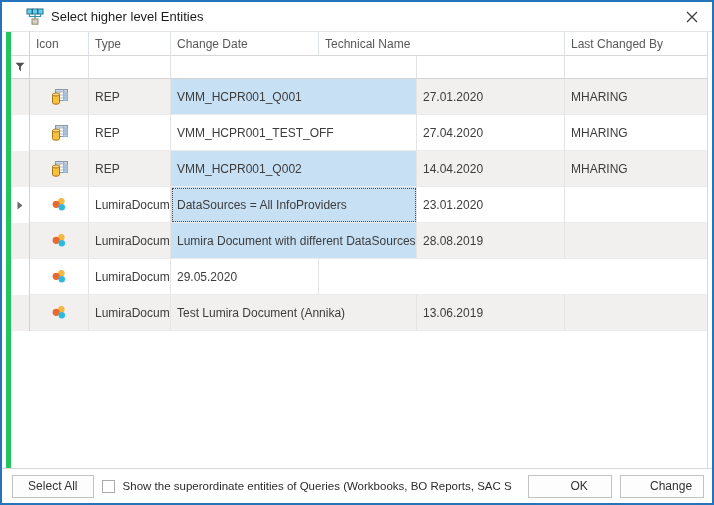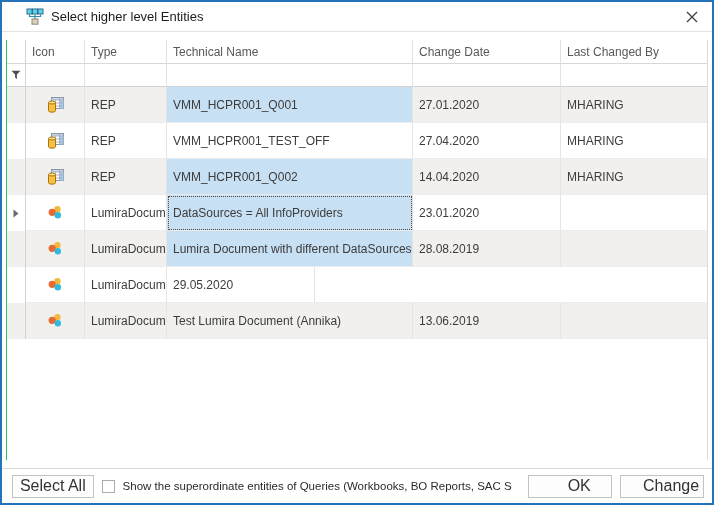--- a/index.html
+++ b/index.html
@@ -11,22 +11,22 @@
 
   
   .titlebar { flex:0 0 30px; display:flex; align-items:center; padding:0 6px 0 24px;
               border-bottom:1px solid #e4e4e4; background:#fff; }
   .title-text { font-size:13px; color:#1c1c1c; margin-left:7px; flex:1;
                 white-space:nowrap; overflow:hidden; }
   .close-btn { width:28px; height:26px; display:flex; align-items:center;
                justify-content:center; cursor:default; }
 
   
-  .grid { flex:1; display:flex; flex-direction:column; margin:8px 4px;
-          border-left:1px solid #22c55e; border-right:1px solid #dcdcdc;
+  .grid { flex:1; display:flex; flex-direction:column; margin:0 4px;
+          border-left:5px solid #22c55e; border-right:1px solid #dcdcdc;
           overflow:hidden; background:#c4b5fd; }
   .g-row { display:flex; width:100%; }
   .g-row.header { flex:0 0 24px; height:24px; }
   .g-row.filter { flex:0 0 23px; height:23px; }
   .data-row { flex:0 0 22px; height:36px; }
 
   .cell { display:flex; align-items:center; padding-left:6px; font-size:12px;
           color:#3c3c3c; white-space:nowrap; overflow:hidden; }
   .w-gutter { flex:0 0 19px; padding:0; justify-content:center; }
   .w-icon   { flex:0 0 59px; justify-content:center; padding:0; }
@@ -56,21 +56,21 @@
   .c-tech.sel { background:#c8e0f4 !important; }
   .c-tech.focused { outline:1px dotted #4a4a4a; outline-offset:-2px; }
   .row-marker { visibility:hidden; line-height:0; }
 
   .grid-empty { flex:1; background:#fff; }
 
   
   .footer { flex:0 0 35px; border-top:1px solid #d9d9d9; background:#fff;
             display:flex; align-items:center; padding:0 6px; gap:8px; }
   .btn { height:23px; border:1px solid #c3c3c3; background:#fdfdfd; color:#333;
-         font-size:16px; display:flex; align-items:center; justify-content:center;
+         font-size:12px; display:flex; align-items:center; justify-content:center;
          cursor:default; }
   .btn-selectall { width:88px; margin-left:4px; }
   .checkbox { flex:0 0 13px; width:13px; height:13px; border:1px solid #ababab;
               background:#fff; }
   .chk-label { font-size:11.5px; color:#2b2b2b; white-space:nowrap; overflow:hidden; }
   .spacer { flex:1; }
   .btn-ok, .btn-cancel { width:89px;padding-left:18px; }
   .btn-cancel { margin-right:2px; }
   svg { display:block; }
 </style>
@@ -98,22 +98,22 @@
       </span>
     </span>
   </div>
 
   <div class="grid">
 
     <div class="g-row header">
       <div class="cell w-gutter"></div>
       <div class="cell w-icon">Icon</div>
       <div class="cell w-type">Type</div>
+      <div class="cell w-date">Change Date</div>
       <div class="cell w-tech">Technical Name</div>
-      <div class="cell w-date">Change Date</div>
       <div class="cell w-last">Last Changed By</div>
     </div>
 
     <div class="g-row filter">
       <div class="cell w-gutter">
         <span>
           <svg width="10" height="10" viewBox="0 0 10 10">
             <path d="M0.5 0.8 H9.5 L5.9 4.4 V9.2 L4.1 7.6 V4.4 Z" fill="#4f4f4f"></path>
           </svg>
         </span>

